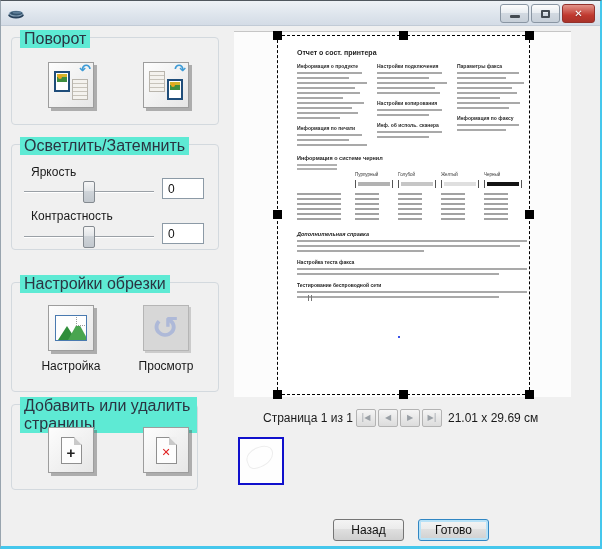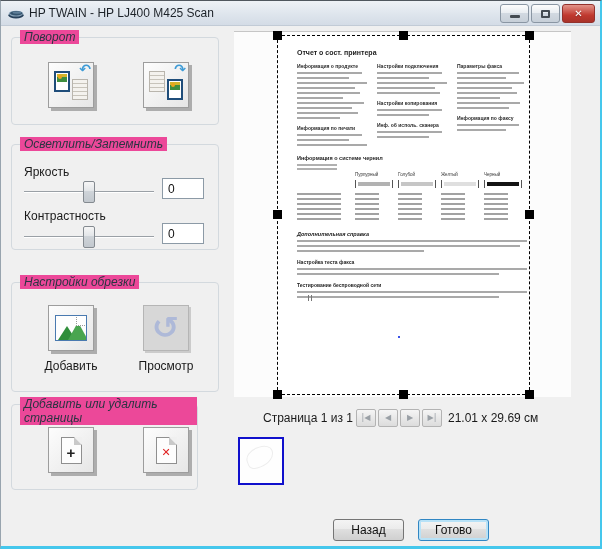--- a/index.html
+++ b/index.html
@@ -23,22 +23,22 @@
     background:linear-gradient(#fdfdfd,#e9edf1 45%,#d3dae2 46%,#c7cfd8);
     display:flex; align-items:center; justify-content:center; }
   .wbtn.close { width:33px; border-color:#92312c;
     background:linear-gradient(#e2948a,var(--close-button,#c0392f) 60%,#a83229); }
   .glyph-min { width:10px; height:3px; background:#444b52; border-radius:1px; margin-top:6px; }
   .glyph-max { width:9px; height:8px; border:2px solid #444b52; border-radius:1px; }
   .glyph-x { color:#fff; font-size:10px; font-weight:bold; line-height:1; text-shadow:0 1px 1px #7c2521; }
 
   
   .group { position:absolute; border:1px solid #d3d9de; border-radius:4px; background:#f0f0f0; }
-  .group-title { position:absolute; top:-8px; left:8px; background:#ec4899; padding:0 4px;
-    font-size:12px; color:#2b3442;font-style:italic; }
+  .group-title { position:absolute; top:-8px; left:8px; background:#5eead4; padding:0 4px;
+    font-size:16px; color:#2b3442; }
   .g1 { left:10px; top:36px;  width:208px; height:88px;  }
   .g2 { left:10px; top:143px; width:208px; height:106px; }
   .g3 { left:10px; top:281px; width:208px; height:110px; }
   .g4 { left:10px; top:403px; width:187px; height:86px;  }
 
   
   .icon-btn { position:absolute; width:46px; height:46px;
     border:1px solid #9d9d9d; background:linear-gradient(135deg,#fdfdfd,#e6e6e6);
     box-shadow:3px 3px 0 rgba(90,90,90,.45); display:flex; align-items:center; justify-content:center; }
   .icon-btn.disabled { background:#d7d7d7; border-color:#b5b5b5; box-shadow:2px 2px 0 rgba(120,120,120,.3); }
@@ -80,21 +80,21 @@
     border-top:8px solid #f0f0f0; border-left:8px solid transparent; }
   .page-ic .fold::after { content:""; position:absolute; left:-8px; top:-8px; width:0; height:0;
     border-bottom:8px solid #c9c9c9; border-right:8px solid transparent; }
   .pg-plus { font-size:15px; font-weight:bold; color:#222; line-height:1; margin-top:4px; }
   .pg-x { font-size:11px; font-weight:bold; color:#e01f1f; line-height:1; margin-top:4px; }
 
   .under-label { position:absolute; font-size:12px; color:#1a1a1a; text-align:center; width:94px; }
   .ul1 { left:12px; top:76px; } .ul2 { left:107px; top:76px; }
 
   
-  .fld-label { position:absolute; left:12px; font-size:12px; color:#1a1a1a; }
+  .fld-label { position:absolute; left:19px; font-size:12px; color:#1a1a1a; }
   .slider { position:absolute; left:12px; width:130px; height:22px; }
   .track { position:absolute; left:0; right:0; top:10px; height:2px; background:#9aa0a6;
     border-bottom:1px solid #fff; }
   .thumb { position:absolute; left:59px; top:0; width:12px; height:22px; border:1px solid #848a90;
     border-radius:2px; background:linear-gradient(#f6f6f6,#e2e5e8 45%,#cfd4d9 46%,#c2c8ce); }
   .num-input { position:absolute; left:150px; width:42px; height:21px; border:1px solid #8c9aa6;
     background:#fff; font-size:12px; padding-left:5px; font-family:inherit; color:#111; }
 
   
   .preview-panel { position:absolute; left:233px; top:30px; width:337px; height:366px;
@@ -172,21 +172,20 @@
 
   <div class="titlebar">
     <span class="app-icon">
       <svg viewBox="0 0 16 16" width="16" height="16">
         <ellipse cx="8" cy="10.2" rx="7.6" ry="3.4" fill="#27405a"></ellipse>
         <ellipse cx="8" cy="8.6" rx="7.2" ry="2.9" fill="#89a3b8"></ellipse>
         <ellipse cx="8.2" cy="8.2" rx="6.2" ry="2.2" fill="#35546e"></ellipse>
         <ellipse cx="9" cy="7.6" rx="4.4" ry="1.2" fill="#5f7f99"></ellipse>
       </svg>
     </span>
-    <span class="title-text">HP TWAIN - HP LJ400 M425 Scan</span>
     <div class="win-controls">
       <div class="wbtn">
         <i class="glyph-min"></i>
       </div>
       <div class="wbtn">
         <i class="glyph-max"></i>
       </div>
       <div class="wbtn close">
         <span class="glyph-x">✕</span>
       </div>
@@ -232,21 +231,21 @@
     <div class="icon-btn pos-c">
       <span class="crop-pic">
         <i class="m1"></i>
           <i class="m2"></i>
           <i class="corner"></i>
       </span>
     </div>
     <div class="icon-btn pos-d disabled">
       <span class="undo-glyph">↺</span>
     </div>
-    <span class="under-label ul1">Добавить</span>
+    <span class="under-label ul1">Настройка</span>
     <span class="under-label ul2">Просмотр</span>
   </div>
 
   <div class="group g4">
     <span class="group-title">Добавить или удалить страницы</span>
     <div class="icon-btn pos-c">
       <span class="page-ic">
         <i class="fold"></i>
           <b class="pg-plus">+</b>
       </span>

